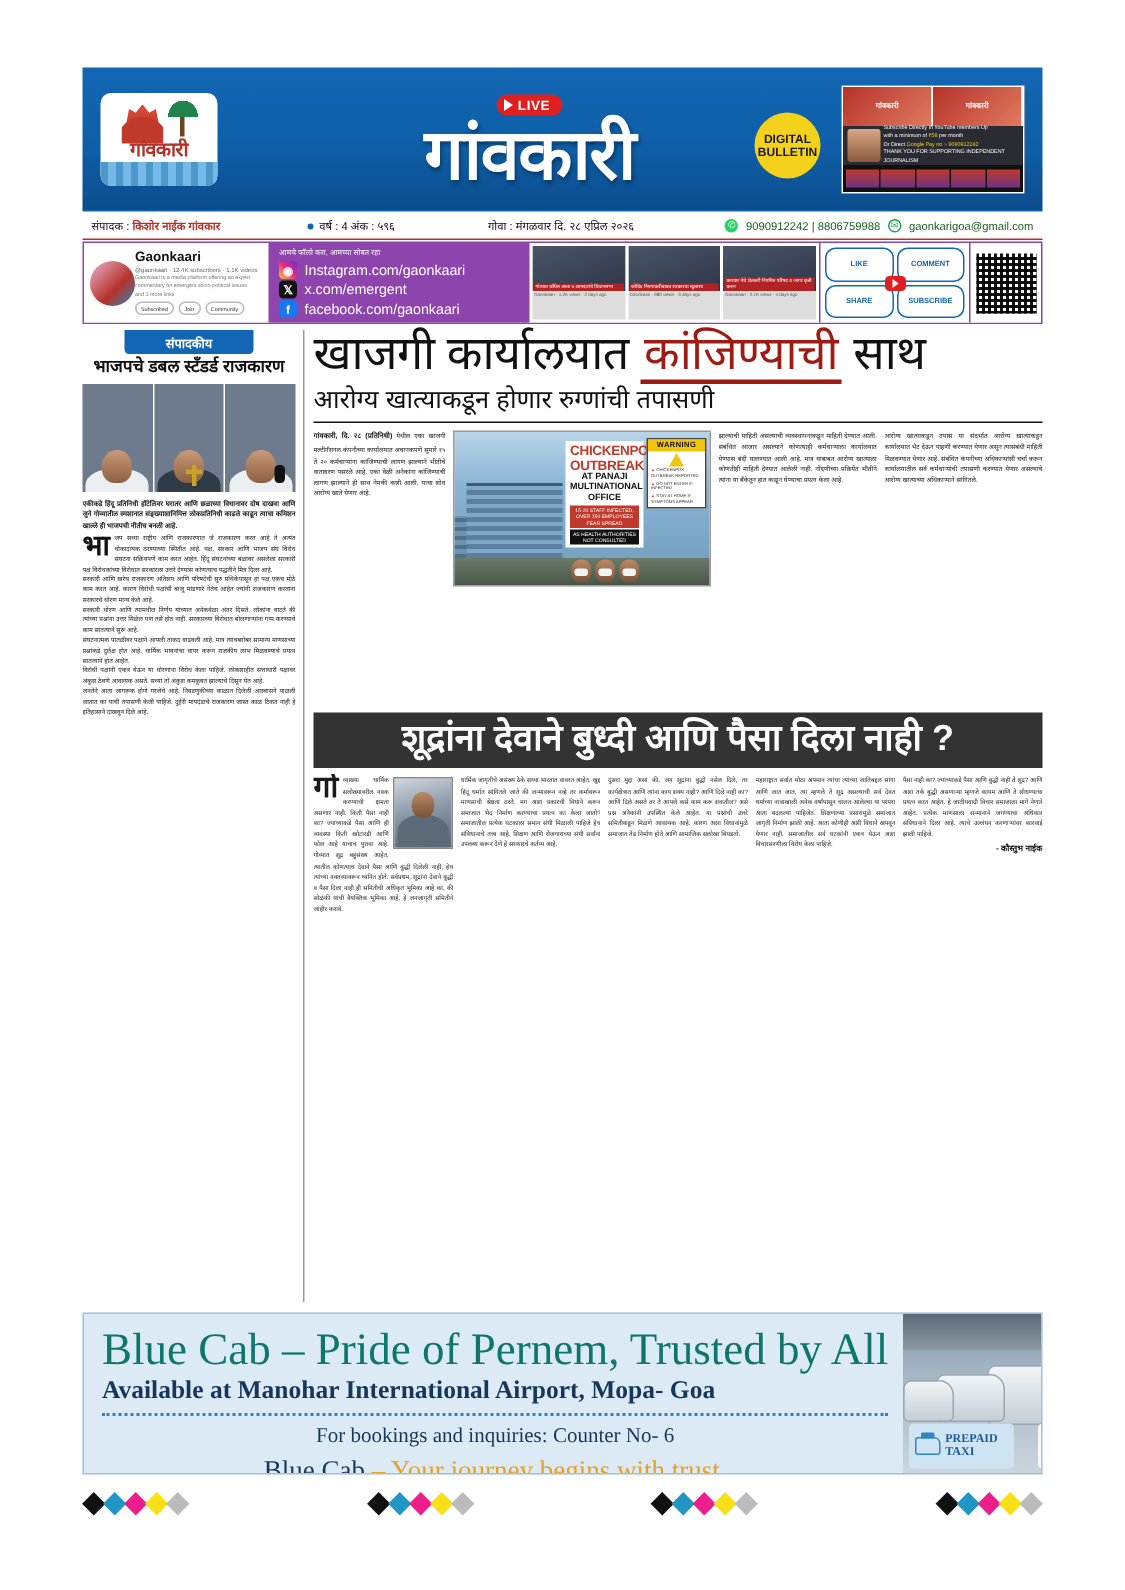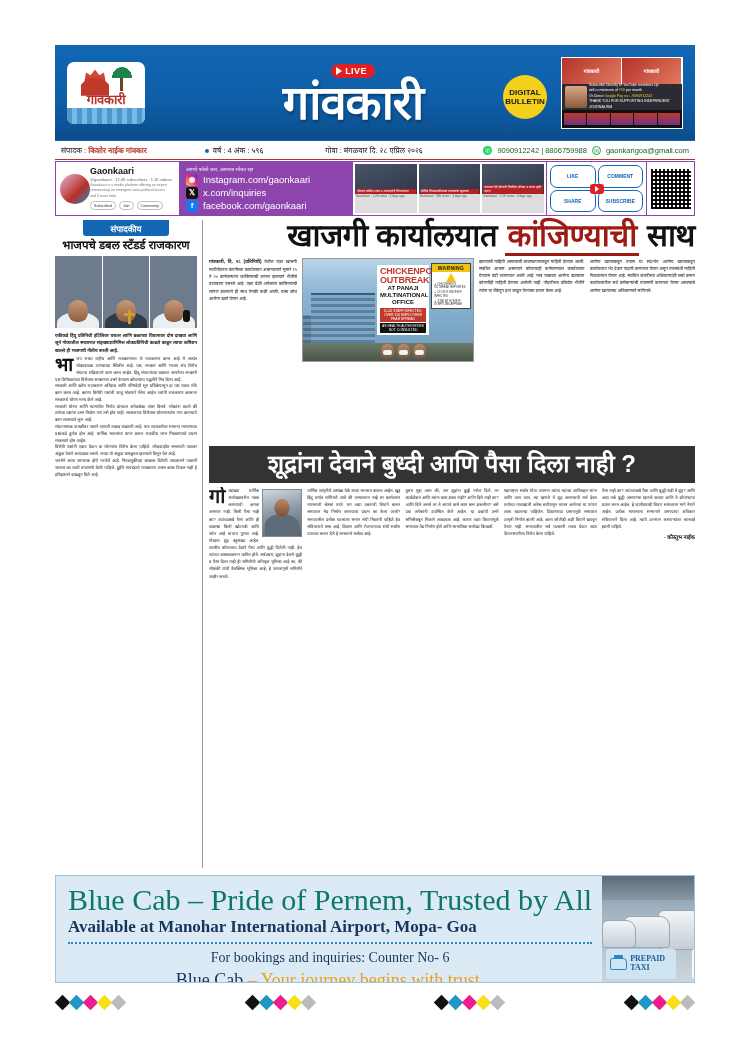--- a/index.html
+++ b/index.html
@@ -514,26 +514,25 @@
   
   .col-main {
     flex: 1 1 auto;
     padding-left: 6px;
     display: flex;
     flex-direction: column;
   }
 
   .headline-1 {
     font-size: 31px;
-    font-weight: bold;
+    font-weight: normal;
     color: #111;
     line-height: 1.05;
     letter-spacing: -.4px;
     white-space: nowrap;
-    text-align: right;
   }
   .hl-mark {
     background: #ffffff;
     color: #9e1b14;
     padding: 0 2px;
     border-bottom: 3px solid #9e1b14;
   }
   .subhead-1 {
     font-size: 17px;
     color: #111;
@@ -983,21 +982,21 @@
     </div>
 
     <div class="sb-social">
       <div class="sb-social-title">आमचे फॉलो करा, आमच्या सोबत रहा</div>
       <div class="sb-row">
         <span class="sb-ico ico-ig">◉</span>
         <span class="sb-link">Instagram.com/gaonkaari</span>
       </div>
       <div class="sb-row">
         <span class="sb-ico ico-x">𝕏</span>
-        <span class="sb-link">x.com/inquiries</span>
+        <span class="sb-link">x.com/emergent</span>
       </div>
       <div class="sb-row">
         <span class="sb-ico ico-fb">f</span>
         <span class="sb-link">facebook.com/gaonkaari</span>
       </div>
     </div>
 
     <div class="sb-thumbs">
       <div class="thumb">
         <div class="img"></div>
@@ -1060,20 +1059,21 @@
         <p>विरोधी पक्षांनी एकत्र येऊन या धोरणांना विरोध केला पाहिजे. लोकशाहीत सत्ताधारी पक्षावर अंकुश ठेवणे आवश्यक असते. सध्या तो अंकुश कमकुवत झाल्याचे दिसून येत आहे.</p>
         <p>जनतेने आता जागरूक होणे गरजेचे आहे. निवडणुकीच्या काळात दिलेली आश्वासने पाळली जातात का याची तपासणी केली पाहिजे. दुहेरी मापदंडाचे राजकारण जास्त काळ टिकत नाही हे इतिहासाने दाखवून दिले आहे.</p>
       </div>
     </div>
 
     <div class="col-main">
 
       <div class="headline-1">
         <span>खाजगी कार्यालयात </span><span class="hl-mark">कांजिण्याची</span><span> साथ</span>
       </div>
+      <div class="subhead-1">आरोग्य खात्याकडून होणार रुग्णांची तपासणी</div>
 
       <div class="story1">
         <div class="s1-col narrow">
           <span class="dateline">गांवकारी, दि. २८ (प्रतिनिधी)</span>
           <span>येथील एका खाजगी मल्टीनॅशनल कंपनीच्या कार्यालयात अचानकपणे सुमारे १५ ते २० कर्मचाऱ्यांना कांजिण्याची लागण झाल्याने भीतीचे वातावरण पसरले आहे. एका वेळी अनेकांना कांजिण्याची लागण झाल्याने ही साथ नेमकी कशी आली, याचा शोध आरोग्य खाते घेणार आहे.</span>
         </div>
 
         <div class="s1-photo">
           <div class="bldg2"></div>
           <div class="bldg"></div>

